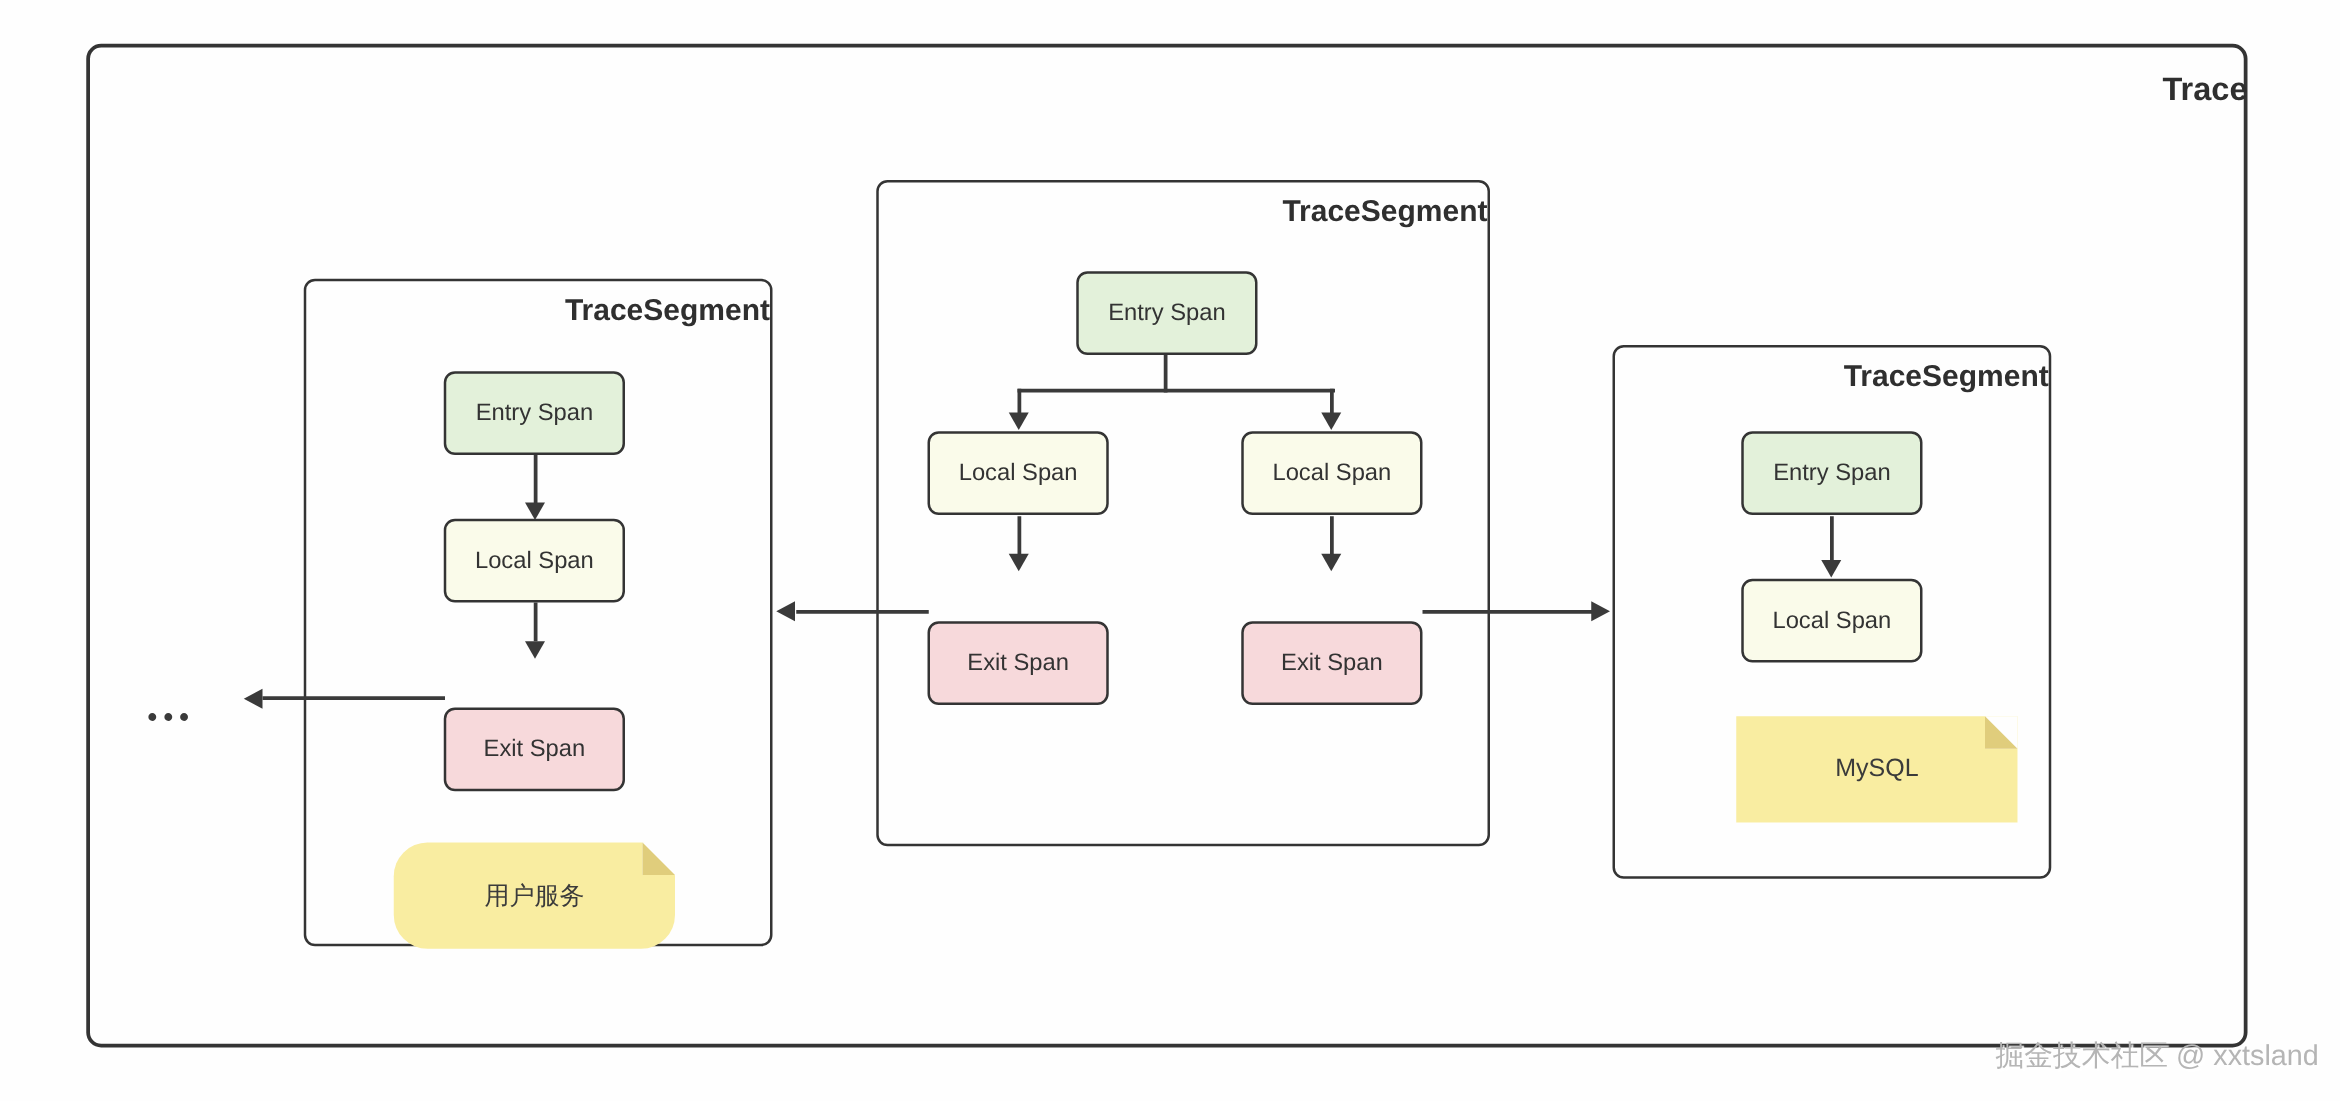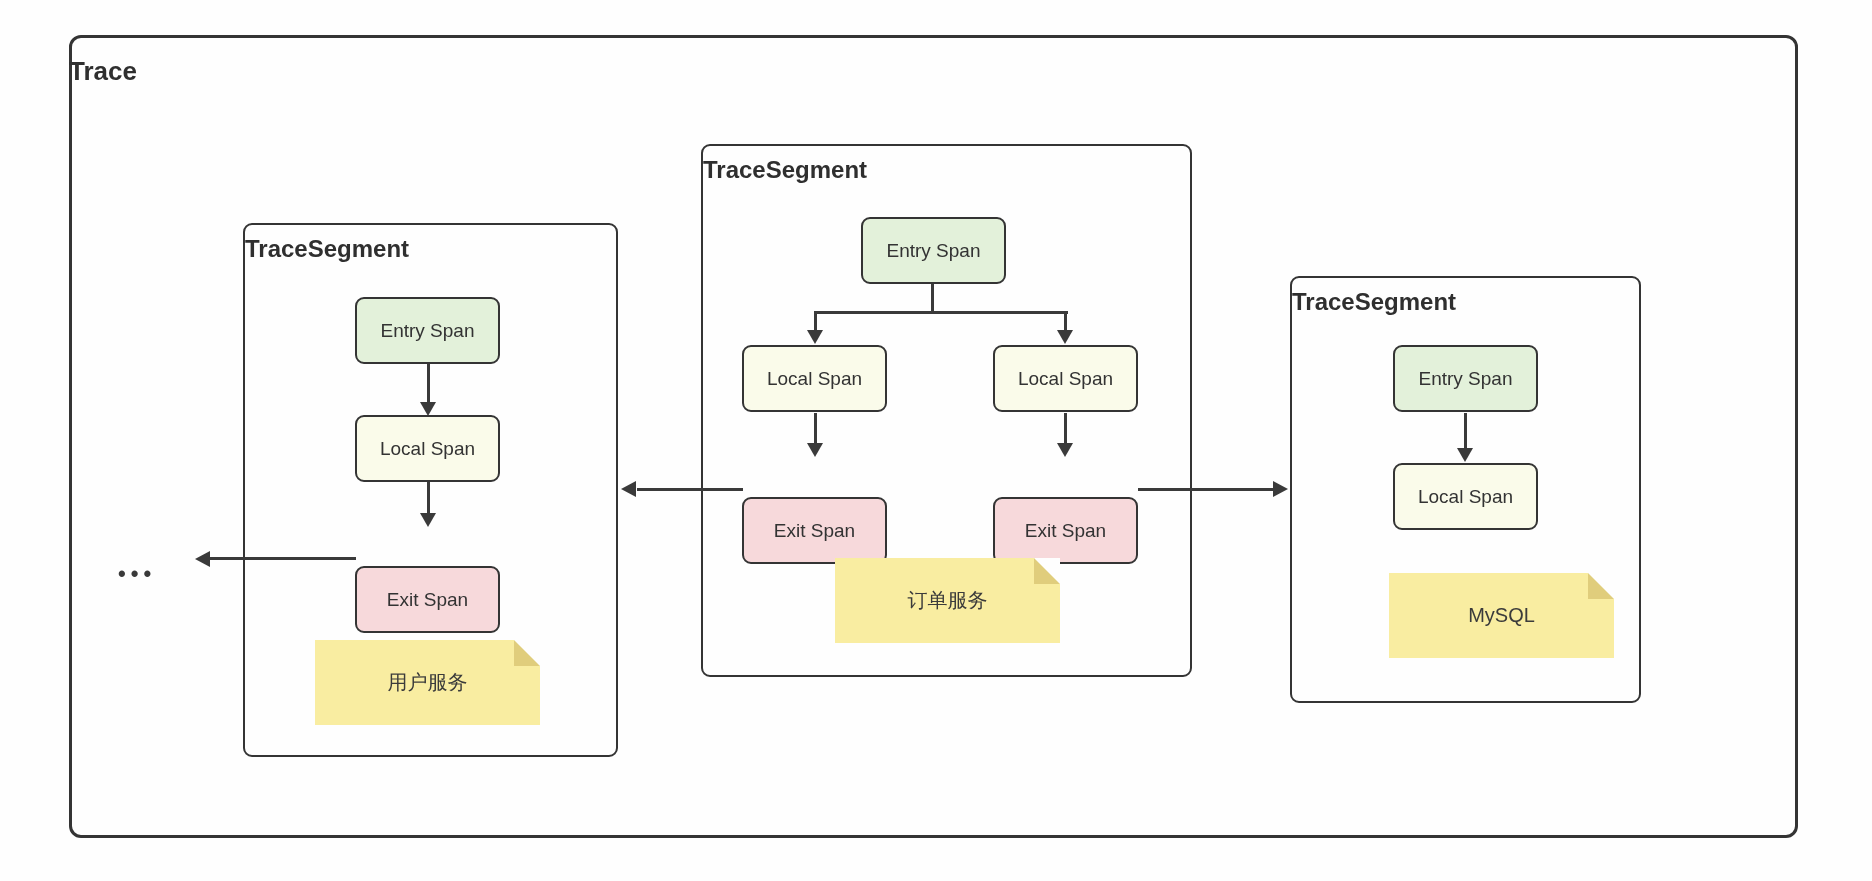--- a/index.html
+++ b/index.html
@@ -10,21 +10,21 @@
   
   .frame{
     position:absolute;box-sizing:border-box;background:transparent;
     border:3px solid #343434;border-radius:12px;z-index:1;
   }
   .seg{
     position:absolute;box-sizing:border-box;background:#fefefe;
     border:2px solid #343434;border-radius:9px;z-index:1;
   }
   .frame-title,.seg-title{
-    position:absolute;left:0;width:100%;text-align:left;
+    position:absolute;left:0;width:100%;text-align:right;
     font-weight:bold;color:#2f2f2f;z-index:2;
   }
   .frame-title{top:56px;font-size:26px;}
   .seg-title{top:10px;font-size:24px;}
   
   .span-box{
     position:absolute;box-sizing:border-box;width:145px;height:67px;
     border:2.5px solid #343434;border-radius:9px;display:flex;
     align-items:center;justify-content:center;font-size:19px;
     color:var(--ink);z-index:3;
@@ -65,40 +65,39 @@
 
   <div class="frame" style="left:69px;top:35px;width:1729px;height:803px;"></div>
   <div class="frame-title" style="left:69px;width:1729px;">Trace</div>
 
   <div class="seg" style="left:243px;top:223px;width:375px;height:534px;">
     <div class="seg-title">TraceSegment</div>
   </div>
   <div class="span-box span-entry" style="left:355px;top:297px;">Entry Span</div>
   <div class="span-box span-local" style="left:355px;top:415px;">Local Span</div>
   <div class="span-box span-exit" style="left:355px;top:526px;">Exit Span</div>
-  <div class="note" style="left:315px;top:640px;">用户服务</div>
+  <div class="note" style="left:315px;top:674px;border-radius:27px;">用户服务</div>
 
   <div class="line" style="left:427px;top:364px;width:3px;height:40px;"></div>
   <div class="head head-down" style="left:420px;top:402px;"></div>
   <div class="line" style="left:427px;top:482px;width:3px;height:31px;"></div>
   <div class="head head-down" style="left:420px;top:513px;"></div>
 
   <div class="line" style="left:210px;top:557px;width:146px;height:3px;"></div>
   <div class="head head-left" style="left:195px;top:551px;"></div>
   <div class="ellipsis" style="left:118px;top:559px;">•••</div>
 
   <div class="seg" style="left:701px;top:144px;width:491px;height:533px;">
     <div class="seg-title">TraceSegment</div>
   </div>
   <div class="span-box span-entry" style="left:861px;top:217px;">Entry Span</div>
   <div class="span-box span-local" style="left:742px;top:345px;">Local Span</div>
   <div class="span-box span-local" style="left:993px;top:345px;">Local Span</div>
   <div class="span-box span-exit" style="left:742px;top:457px;">Exit Span</div>
   <div class="span-box span-exit" style="left:993px;top:457px;">Exit Span</div>
-  <div class="note" style="left:835px;top:558px;">订单服务</div>
 
   <div class="line" style="left:931px;top:283px;width:3px;height:31px;"></div>
   <div class="line" style="left:814px;top:311px;width:254px;height:3px;"></div>
   <div class="line" style="left:814px;top:311px;width:3px;height:21px;"></div>
   <div class="head head-down" style="left:807px;top:330px;"></div>
   <div class="line" style="left:1064px;top:311px;width:3px;height:21px;"></div>
   <div class="head head-down" style="left:1057px;top:330px;"></div>
   <div class="line" style="left:814px;top:413px;width:3px;height:31px;"></div>
   <div class="head head-down" style="left:807px;top:443px;"></div>
   <div class="line" style="left:1064px;top:413px;width:3px;height:31px;"></div>
@@ -113,14 +112,15 @@
   <div class="seg" style="left:1290px;top:276px;width:351px;height:427px;">
     <div class="seg-title">TraceSegment</div>
   </div>
   <div class="span-box span-entry" style="left:1393px;top:345px;">Entry Span</div>
   <div class="span-box span-local" style="left:1393px;top:463px;">Local Span</div>
   <div class="note" style="left:1352px;top:573px;margin-left:37px;">MySQL</div>
 
   <div class="line" style="left:1464px;top:413px;width:3px;height:36px;"></div>
   <div class="head head-down" style="left:1457px;top:448px;"></div>
 
+  <div class="watermark">掘金技术社区 @ xxtsland</div>
 
 </div>
 
 </body></html>

